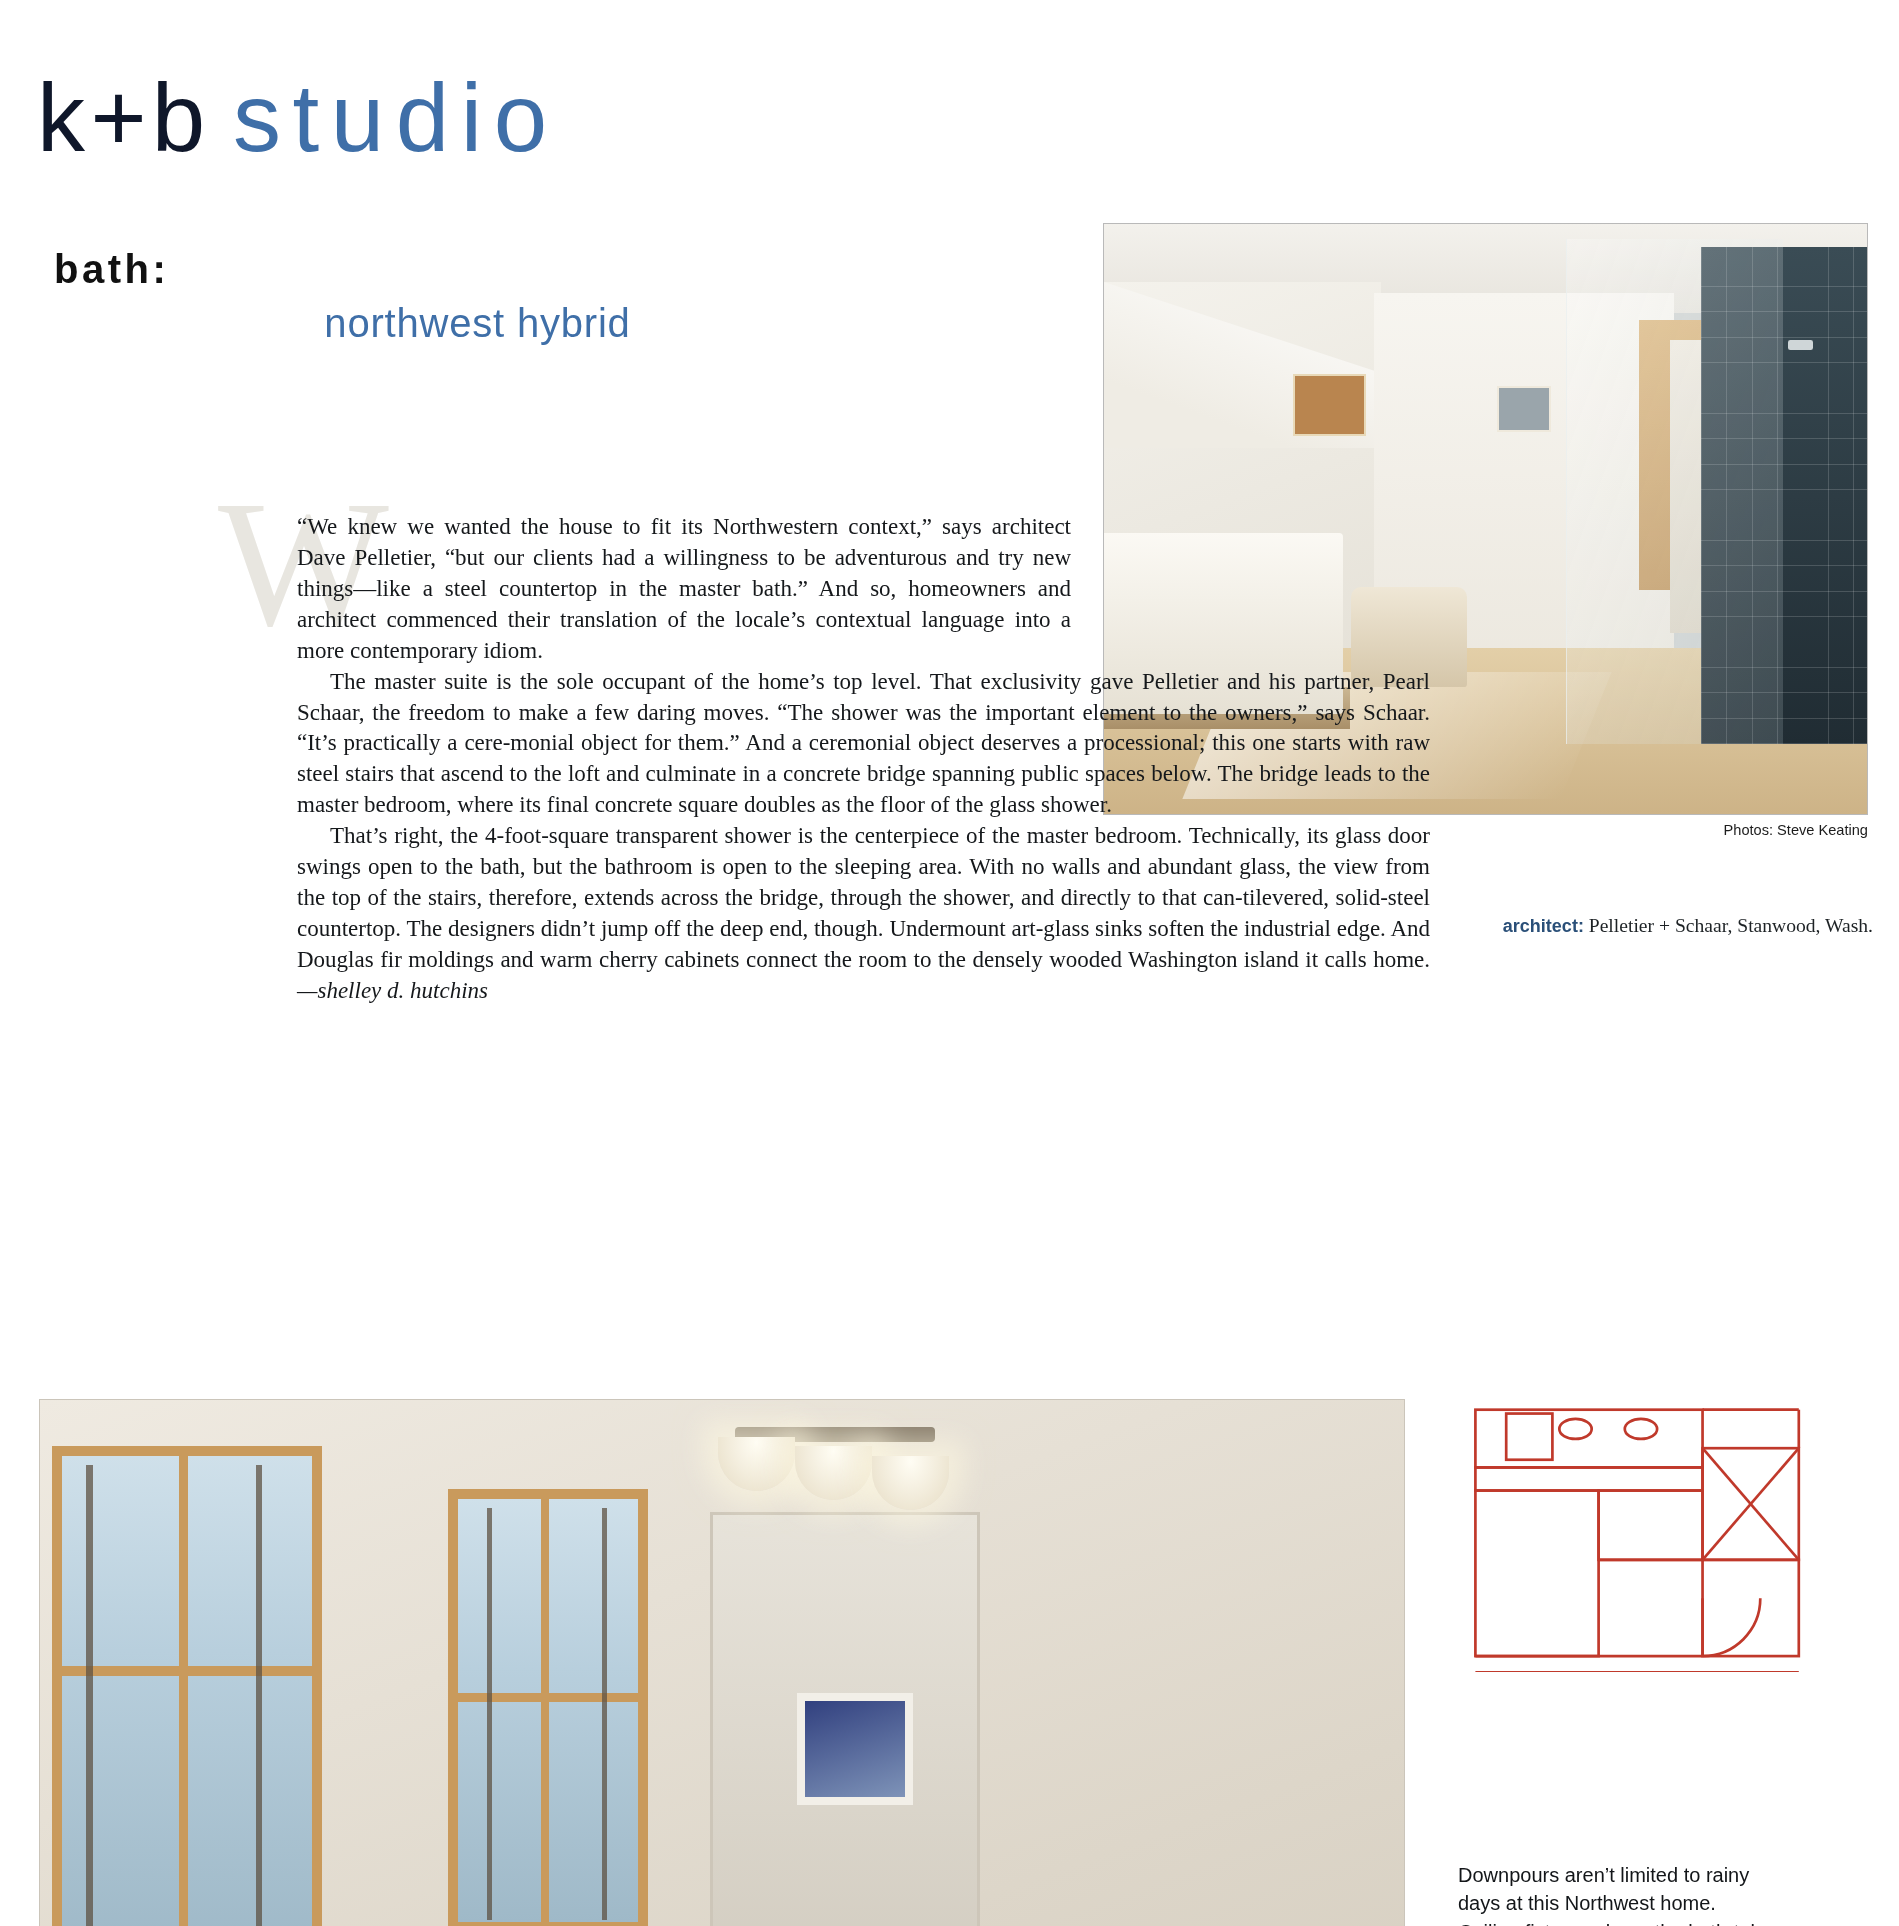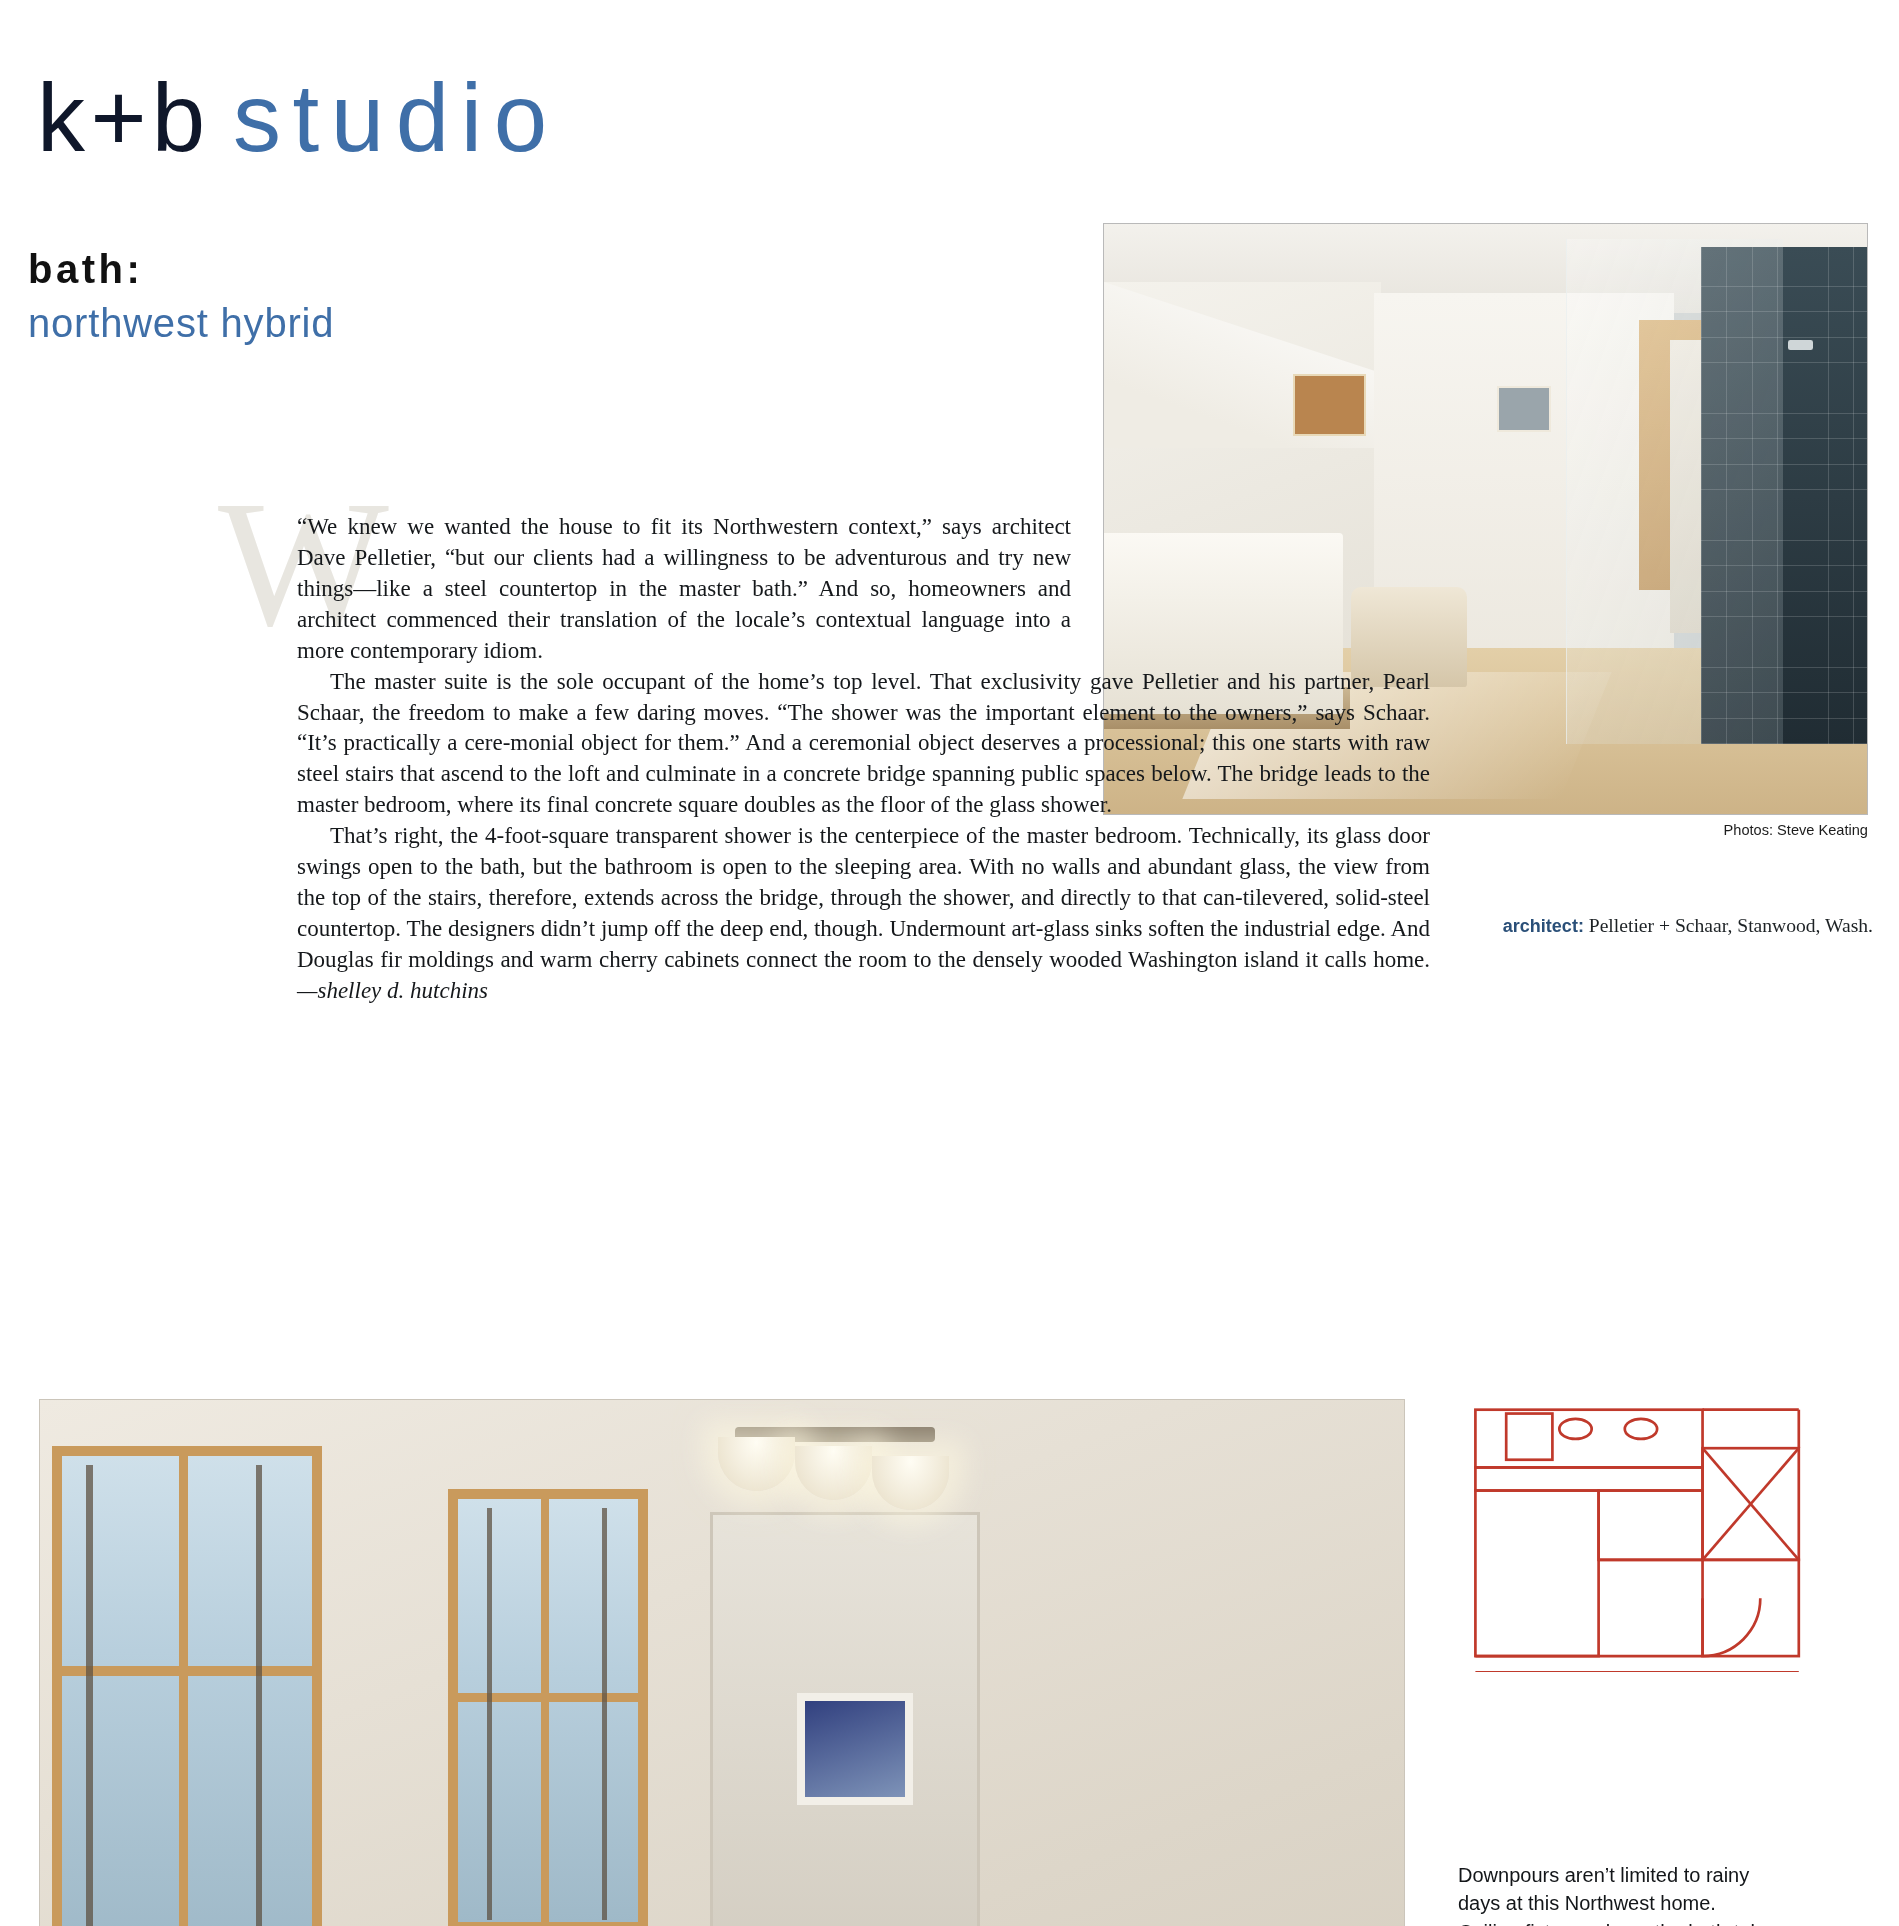--- a/index.html
+++ b/index.html
@@ -43,40 +43,41 @@
     line-height: 1;
     display: inline-block;
     vertical-align: baseline;
     margin-left: 22.3px;
     margin-top: 28px;
   }
 
   
   #section-head {
     position: absolute;
-    left: 28px;
+    left: 54px;
     top: 247px;
     width: 847px;
   }
   #section-head .bath {
     font-family: "Liberation Sans", sans-serif;
     font-weight: bold;
     font-size: 40px;
     letter-spacing: 3.5px;
     color: #111111;
     line-height: 1.1;
   }
   #section-head .hybrid {
     font-family: "Liberation Sans", sans-serif;
     font-weight: 400;
     font-size: 40px;
     letter-spacing: 0.8px;
     color: #3f6fa8;
     line-height: 1.25;
     margin-top: 7px;
+    text-align: center;
   }
 
   
   #top-photo {
     position: absolute;
     left: 1103px;
     top: 223px;
     width: 765px;
     height: 592px;
     border: 1.5px solid #b9b9b9;

